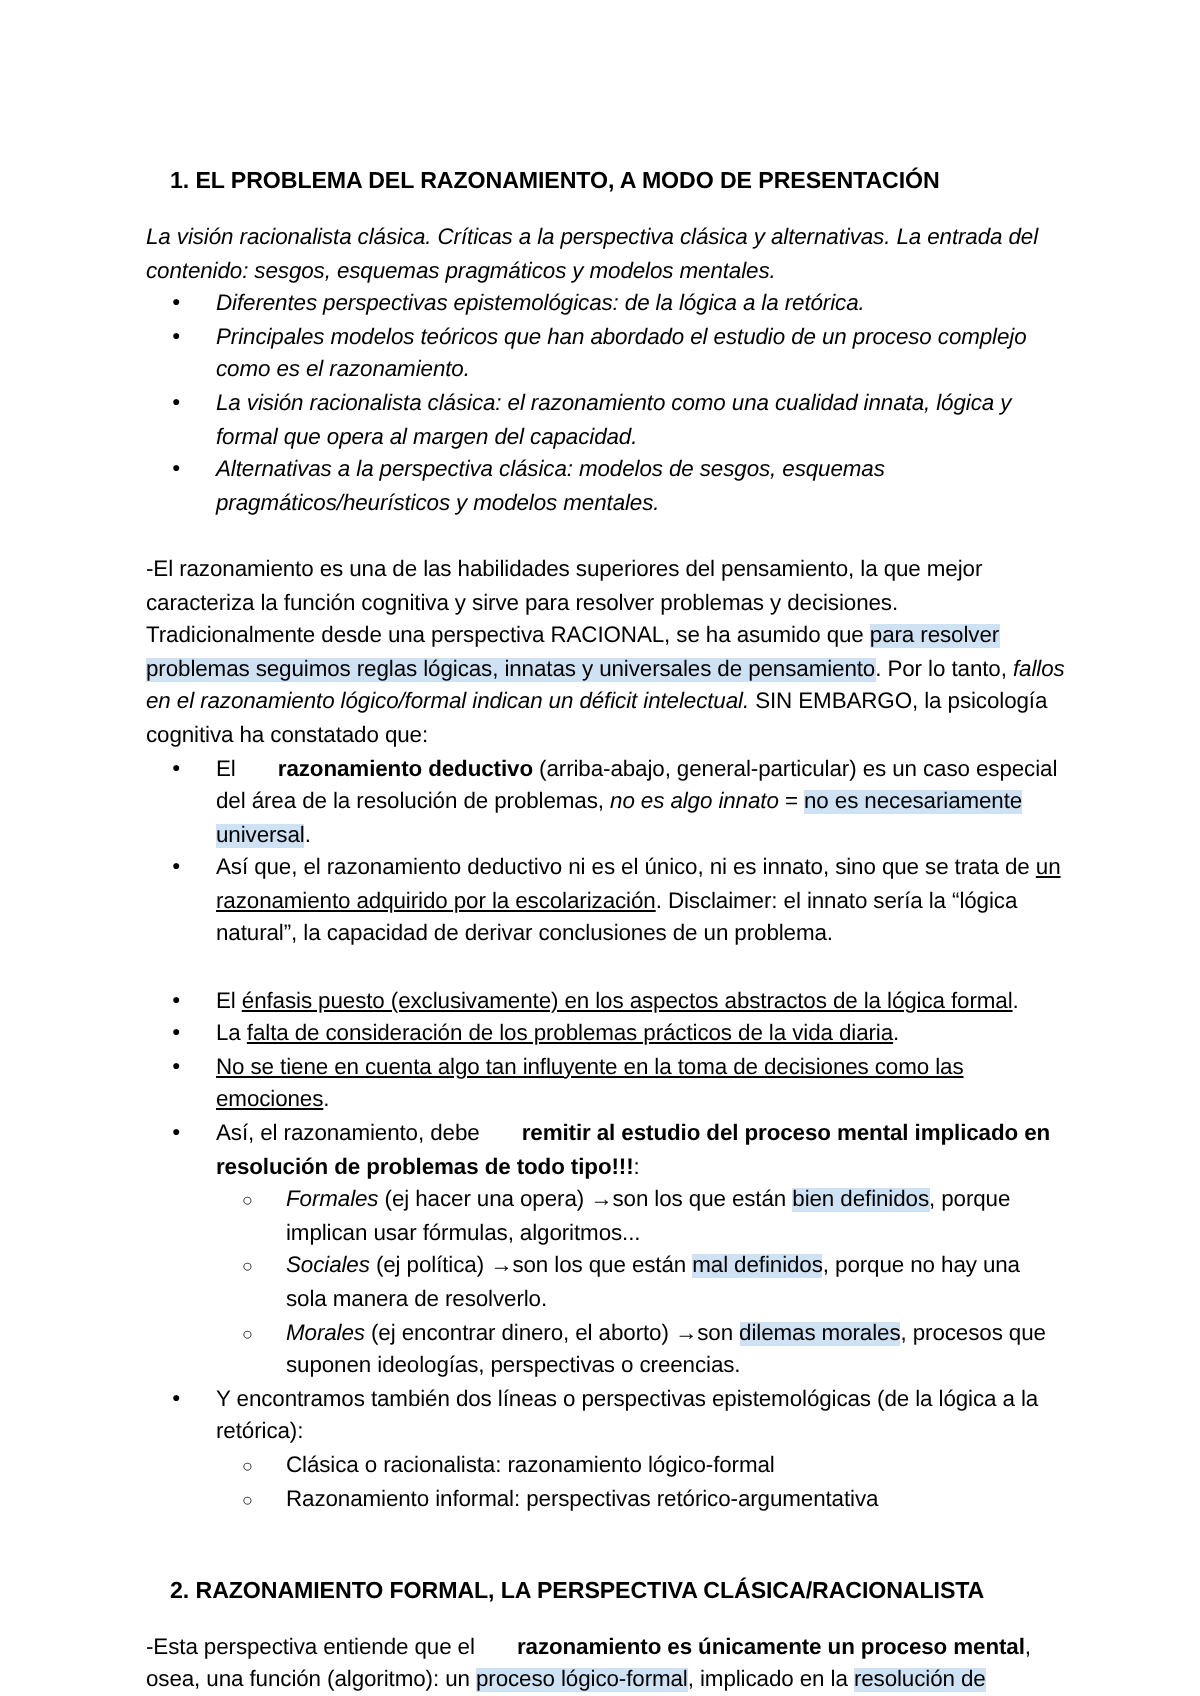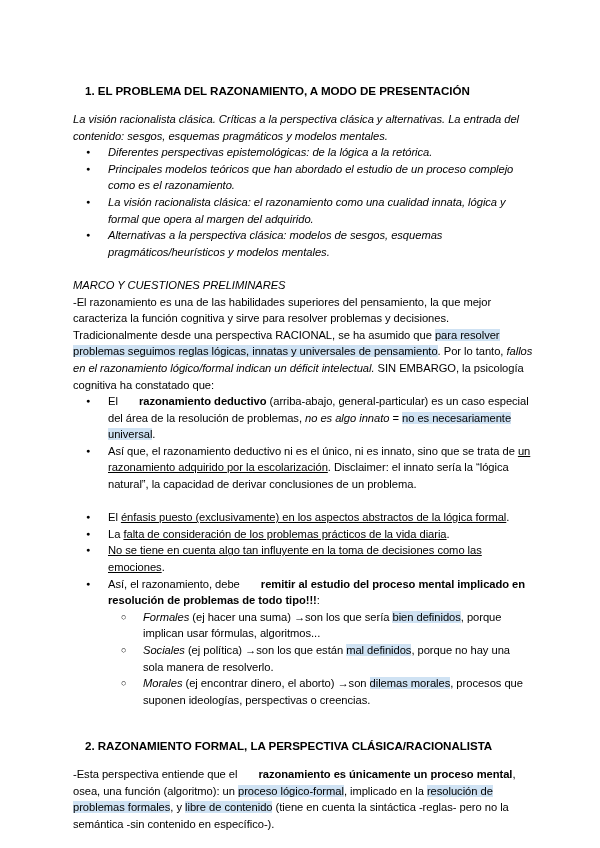--- a/index.html
+++ b/index.html
@@ -23,44 +23,49 @@
 </head>
 <body>
 
 <div class="page">
 
   <p class="h1">1. EL PROBLEMA DEL RAZONAMIENTO, A MODO DE PRESENTACIÓN</p>
   <p class="p it">La visión racionalista clásica. Críticas a la perspectiva clásica y alternativas. La entrada del contenido: sesgos, esquemas pragmáticos y modelos mentales.</p>
   <ul class="l1 it">
     <li>Diferentes perspectivas epistemológicas: de la lógica a la retórica.</li>
     <li>Principales modelos teóricos que han abordado el estudio de un proceso complejo como es el razonamiento.</li>
-    <li>La visión racionalista clásica: el razonamiento como una cualidad innata, lógica y formal que opera al margen del adquirido.</li>
+    <li>La visión racionalista clásica: el razonamiento como una cualidad innata, lógica y formal que opera al margen del capacidad.</li>
     <li>Alternativas a la perspectiva clásica: modelos de sesgos, esquemas pragmáticos/heurísticos y modelos mentales.</li>
   </ul>
 
   <div class="gap"></div>
 
-  <p class="p it">MARCO Y CUESTIONES PRELIMINARES</p>
   <p class="p"><span>-El razonamiento es una de las habilidades superiores del pensamiento, la que mejor caracteriza la función cognitiva y sirve para resolver problemas y decisiones. Tradicionalmente desde una perspectiva RACIONAL, se ha asumido que </span><span class="hl">para resolver problemas seguimos reglas lógicas, innatas y universales de pensamiento</span><span>. Por lo tanto, </span><span class="it">fallos en el razonamiento lógico/formal indican un déficit intelectual.</span><span> SIN EMBARGO, la psicología cognitiva ha constatado que:</span></p>
   <ul class="l1">
     <li><span>El </span><span class="b">razonamiento deductivo</span><span> (arriba-abajo, general-particular) es un caso especial del área de la resolución de problemas, </span><span class="it">no es algo innato</span><span> = </span><span class="hl">no es necesariamente universal</span><span>.</span></li>
     <li><span>Así que, el razonamiento deductivo ni es el único, ni es innato, sino que se trata de </span><span class="u">un razonamiento adquirido por la escolarización</span><span>. Disclaimer: el innato sería la “lógica natural”, la capacidad de derivar conclusiones de un problema.</span></li>
   </ul>
 
   <div class="gap"></div>
 
   <ul class="l1">
     <li><span>El </span><span class="u">énfasis puesto (exclusivamente) en los aspectos abstractos de la lógica formal</span><span>.</span></li>
     <li><span>La </span><span class="u">falta de consideración de los problemas prácticos de la vida diaria</span><span>.</span></li>
     <li><span class="u">No se tiene en cuenta algo tan influyente en la toma de decisiones como las emociones</span><span>.</span></li>
     <li><span>Así, el razonamiento, debe </span><span class="b">remitir al estudio del proceso mental implicado en resolución de problemas de todo tipo!!!</span><span>:</span>
       <ul class="l2">
-        <li><span class="it">Formales</span><span> (ej hacer una suma) →son los que sería </span><span class="hl">bien definidos</span><span>, porque implican usar fórmulas, algoritmos...</span></li>
+        <li><span class="it">Formales</span><span> (ej hacer una opera) →son los que están </span><span class="hl">bien definidos</span><span>, porque implican usar fórmulas, algoritmos...</span></li>
         <li><span class="it">Sociales</span><span> (ej política) →son los que están </span><span class="hl">mal definidos</span><span>, porque no hay una sola manera de resolverlo.</span></li>
         <li><span class="it">Morales</span><span> (ej encontrar dinero, el aborto) →son </span><span class="hl">dilemas morales</span><span>, procesos que suponen ideologías, perspectivas o creencias.</span></li>
+      </ul>
+    </li>
+    <li><span>Y encontramos también dos líneas o perspectivas epistemológicas (de la lógica a la retórica):</span>
+      <ul class="l2">
+        <li>Clásica o racionalista: razonamiento lógico-formal</li>
+        <li>Razonamiento informal: perspectivas retórico-argumentativa</li>
       </ul>
     </li>
   </ul>
 
   <div class="gap"></div>
 
   <p class="h1">2. RAZONAMIENTO FORMAL, LA PERSPECTIVA CLÁSICA/RACIONALISTA</p>
   <p class="p"><span>-Esta perspectiva entiende que el </span><span class="b">razonamiento es únicamente un proceso mental</span><span>, osea, una función (algoritmo): un </span><span class="hl">proceso lógico-formal</span><span>, implicado en la </span><span class="hl">resolución de problemas formales</span><span>, y </span><span class="hl">libre de contenido</span><span> (tiene en cuenta la sintáctica -reglas- pero no la semántica -sin contenido en específico-).</span></p>
 
 </div>

